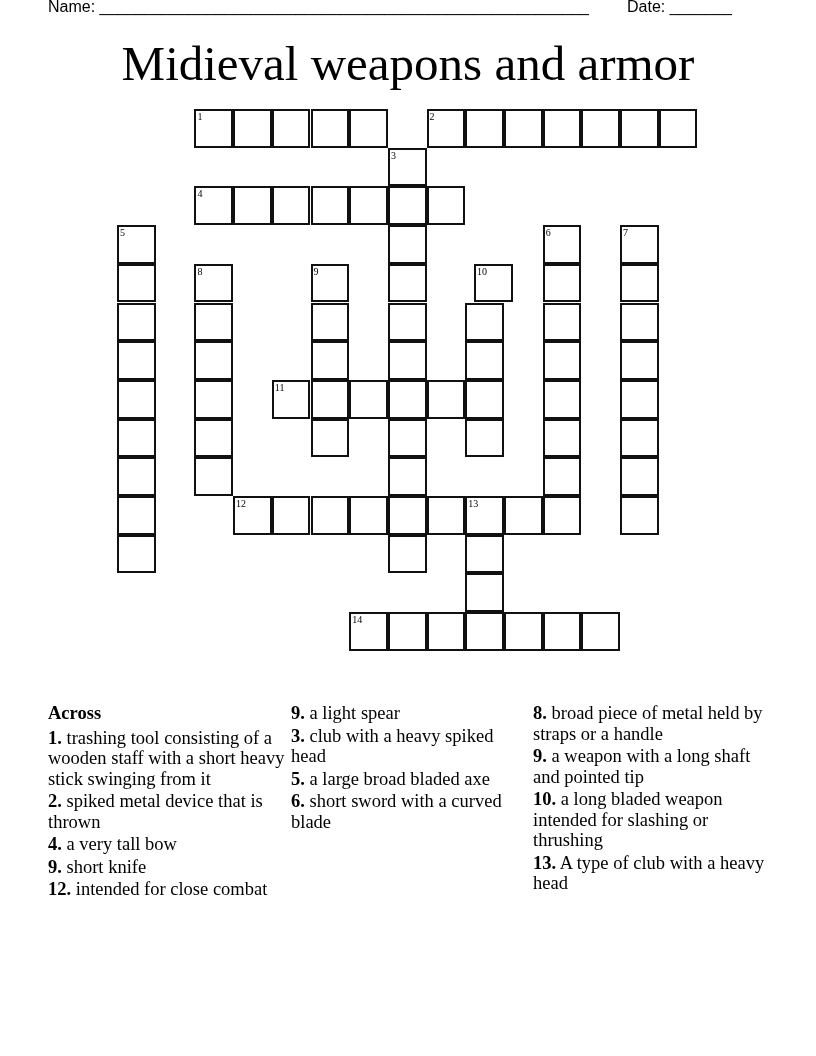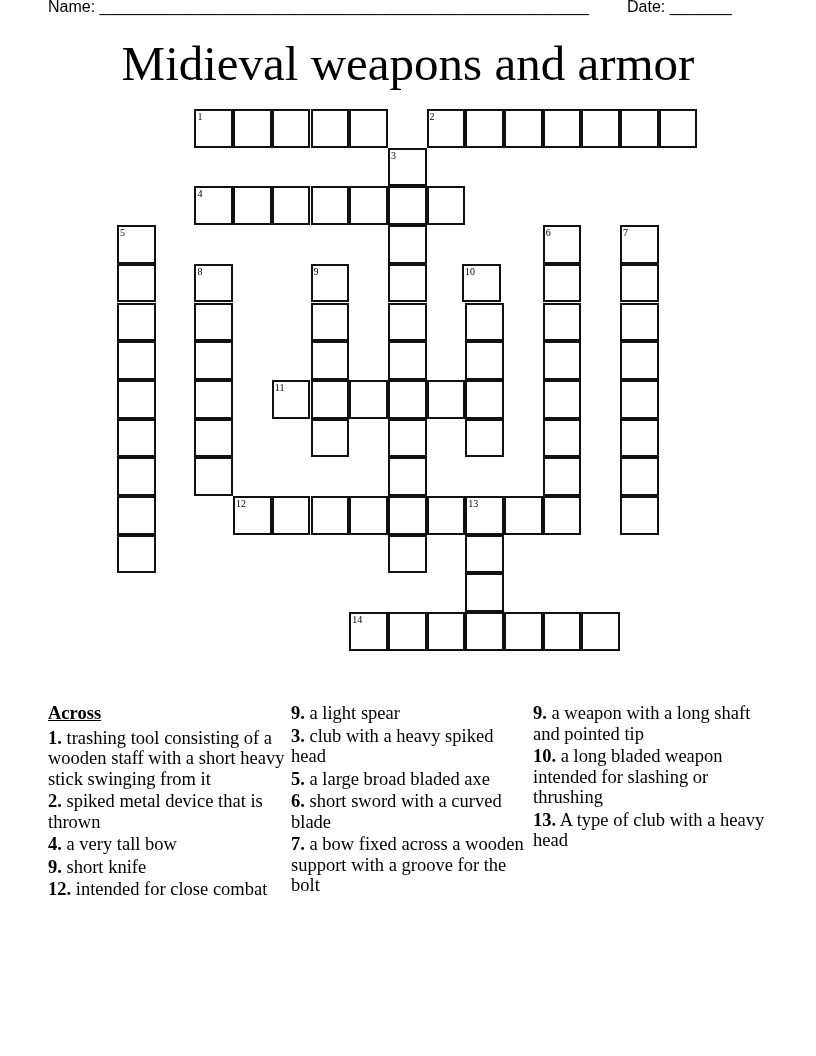--- a/index.html
+++ b/index.html
@@ -5,21 +5,21 @@
   html,body{margin:0;padding:0;background:#fff;}
   body{width:816px;height:1056px;position:relative;overflow:hidden;color:#000;}
   .hdr{position:absolute;top:-2px;left:48px;font-family:"Liberation Sans",sans-serif;font-size:16px;white-space:pre;}
   .hdr-date{left:627px;}
   .title{position:absolute;top:34px;left:0;width:816px;text-align:center;font-family:"Liberation Serif",serif;font-size:49px;line-height:60px;}
   #grid{position:absolute;left:118px;top:110px;}
   .cell{position:absolute;width:38.7px;height:38.7px;box-sizing:border-box;border:2px solid #111;background:#fff;margin-left:-1px;margin-top:-1px;}
   .num{position:absolute;left:1px;top:0px;font-family:"Liberation Serif",serif;font-size:10px;line-height:11px;}
   .col{position:absolute;top:703px;width:240px;font-family:"Liberation Serif",serif;font-size:18.5px;line-height:20.5px;}
   .col1{left:48px;} .col2{left:291px;} .col3{left:533px;}
-  .sec{font-weight:bold;text-decoration:underline;display:block;margin:0 0 4px 0;}
+  .sec{font-weight:bold;display:block;margin:0 0 4px 0;}
   .clue{margin:0 0 2px 0;}
   .clue b{font-weight:bold;}
 </style>
 </head>
 <body>
 
 <div class="hdr">Name: _______________________________________________________</div>
 <div class="hdr hdr-date">Date: _______</div>
 <div class="title">Midieval weapons and armor</div>
 
@@ -100,21 +100,21 @@
     <div class="cell" style="left: 77.4px; top: 270.9px;"></div>
     <div class="cell" style="left: 77.4px; top: 309.6px;"></div>
     <div class="cell" style="left: 77.4px; top: 348.3px;"></div>
     <div class="cell" style="left: 193.5px; top: 154.8px;">
       <span class="num">9</span>
     </div>
     <div class="cell" style="left: 193.5px; top: 193.5px;"></div>
     <div class="cell" style="left: 193.5px; top: 232.2px;"></div>
     <div class="cell" style="left: 193.5px; top: 270.9px;"></div>
     <div class="cell" style="left: 193.5px; top: 309.6px;"></div>
-    <div class="cell" style="left: 345px; top: 154.8px;">
+    <div class="cell" style="left: 357px; top: 154.8px;">
       <span class="num">10</span>
     </div>
     <div class="cell" style="left: 348.3px; top: 193.5px;"></div>
     <div class="cell" style="left: 348.3px; top: 232.2px;"></div>
     <div class="cell" style="left: 348.3px; top: 270.9px;"></div>
     <div class="cell" style="left: 348.3px; top: 309.6px;"></div>
     <div class="cell" style="left: 154.8px; top: 270.9px;">
       <span class="num">11</span>
     </div>
     <div class="cell" style="left: 232.2px; top: 270.9px;"></div>
@@ -150,20 +150,20 @@
   <div class="clue"><b>4.</b> <span>a very tall bow</span></div>
   <div class="clue"><b>9.</b> <span>short knife</span></div>
   <div class="clue"><b>12.</b> <span>intended for close combat</span></div>
 </div>
 
 <div class="col col2">
   <div class="clue"><b>9.</b> <span>a light spear</span></div>
   <div class="clue"><b>3.</b> <span>club with a heavy spiked head</span></div>
   <div class="clue"><b>5.</b> <span>a large broad bladed axe</span></div>
   <div class="clue"><b>6.</b> <span>short sword with a curved blade</span></div>
-  <div class="clue"><b>7.</b> <span>a bow fixed across a wooden support with a groove for the bolt</span></div>
 </div>
 
 <div class="col col3">
+  <div class="clue"><b>8.</b> <span>broad piece of metal held by straps or a handle</span></div>
   <div class="clue"><b>9.</b> <span>a weapon with a long shaft and pointed tip</span></div>
   <div class="clue"><b>10.</b> <span>a long bladed weapon intended for slashing or thrushing</span></div>
   <div class="clue"><b>13.</b> <span>A type of club with a heavy head</span></div>
 </div>
 
 </body></html>

